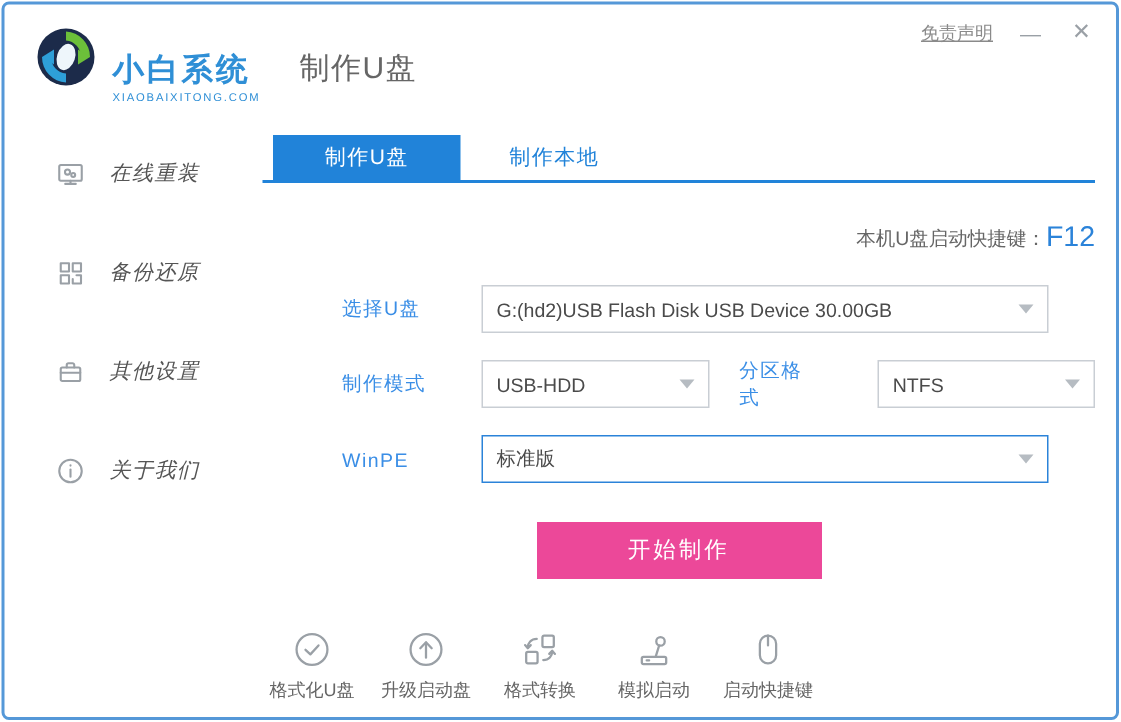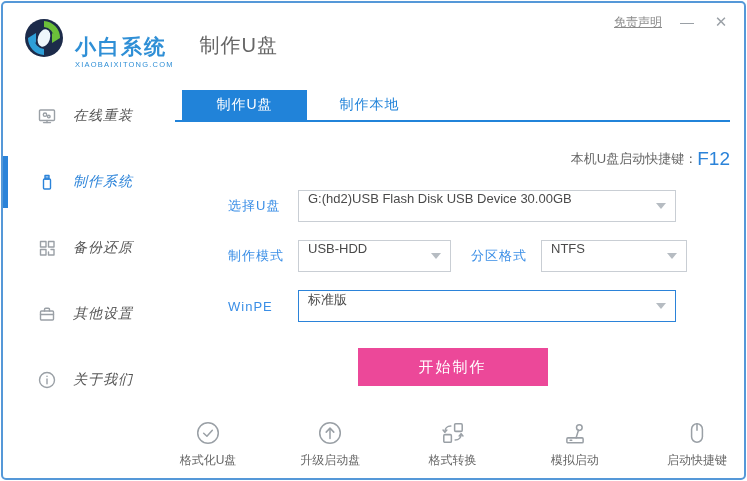--- a/index.html
+++ b/index.html
@@ -36,35 +36,35 @@
   .tab.active { background:#2183d9; color:#fff; }
   
   .hotkey { text-align:right; margin-top:26px; height:24px; }
   .hotkey-label { font-size:13px; color:#666; vertical-align:middle; }
   .hotkey-value { font-size:19px; color:#2b83d9; vertical-align:middle; }
   
   .form { margin-top:8px; padding-left:53px; }
   .frow { display:flex; align-items:center; margin-top:18px; height:32px; }
   .flabel { font-size:13px; color:#3a8ee6; width:70px; flex:0 0 70px; letter-spacing:1px; }
   .select { position:relative; height:32px; border:1px solid #c9ced4; background:#fff;
-            display:flex; align-items:flex-start; padding:0 24px 0 9px; cursor:pointer; }
+            display:flex; align-items:center; padding:0 24px 0 9px; cursor:pointer;margin-left:23px; }
   .select .val { font-size:13px; color:#4a4a4a; white-space:nowrap; overflow:hidden; }
   .select .caret { position:absolute; right:9px; top:12px; width:0; height:0;
                    border-left:5px solid transparent; border-right:5px solid transparent; border-top:6px solid #b6bcc2; }
   .sel-usb { width:378px; }
   .sel-winpe { width:378px; border:1px solid #2b83d9; }
   .sel-mode { width:153px; }
   .flabel2 { font-size:13px; color:#3a8ee6; margin:0 14px 0 20px; letter-spacing:1px; }
   .sel-part { width:146px; }
   
   .start-wrap { text-align:center; margin-top:26px; }
   .start-btn { display:inline-block; width:190px; height:38px; line-height:38px; background:#ec4899;
                color:#fff; font-size:15px; text-align:center; cursor:pointer; letter-spacing:2px; border:none; }
   
-  .tools { display:flex; justify-content:space-between; gap:10px; margin-top:34px; }
+  .tools { display:flex; justify-content:flex-start; gap:10px; margin-top:34px; }
   .tool { display:flex; flex-direction:column; align-items:center; width:66px; cursor:pointer; }
   .tool svg { width:26px; height:26px; }
   .tool .t-label { font-size:12px; color:#666; margin-top:6px; white-space:nowrap; }
   svg.icon { stroke:#9aa0a6; fill:none; stroke-width:1.4; stroke-linecap:round; stroke-linejoin:round; }
   svg.icon.blue { stroke:#2b83d9; }
 </style>
 </head>
 <body>
 
 <div class="window">
@@ -102,29 +102,20 @@
         <svg class="s-icon icon" viewBox="0 0 20 20">
           <rect x="2.5" y="4" width="15" height="10.5" rx="1"></rect>
           <circle cx="8" cy="8.7" r="1.7"></circle>
           <circle cx="11.8" cy="10.6" r="1.3"></circle>
           <line x1="10" y1="14.5" x2="10" y2="16.6"></line>
           <line x1="6.5" y1="16.6" x2="13.5" y2="16.6"></line>
         </svg>
         <span class="s-label">在线重装</span>
       </div>
 
-      <div class="side-item active">
-        <svg class="s-icon icon blue" viewBox="0 0 20 20">
-          <rect x="6.5" y="7" width="7" height="10" rx="1"></rect>
-          <rect x="8" y="3.5" width="4" height="3.5"></rect>
-          <line x1="9" y1="5" x2="9" y2="5.8"></line>
-          <line x1="11" y1="5" x2="11" y2="5.8"></line>
-        </svg>
-        <span class="s-label">制作系统</span>
-      </div>
 
       <div class="side-item">
         <svg class="s-icon icon" viewBox="0 0 20 20">
           <rect x="3.5" y="3.5" width="5.5" height="5.5"></rect>
           <rect x="11.5" y="3.5" width="5.5" height="5.5"></rect>
           <rect x="3.5" y="11.5" width="5.5" height="5.5"></rect>
           <path d="M11.5 14 v3 h5.5 v-5.5 h-3"></path>
         </svg>
         <span class="s-label">备份还原</span>
       </div>

